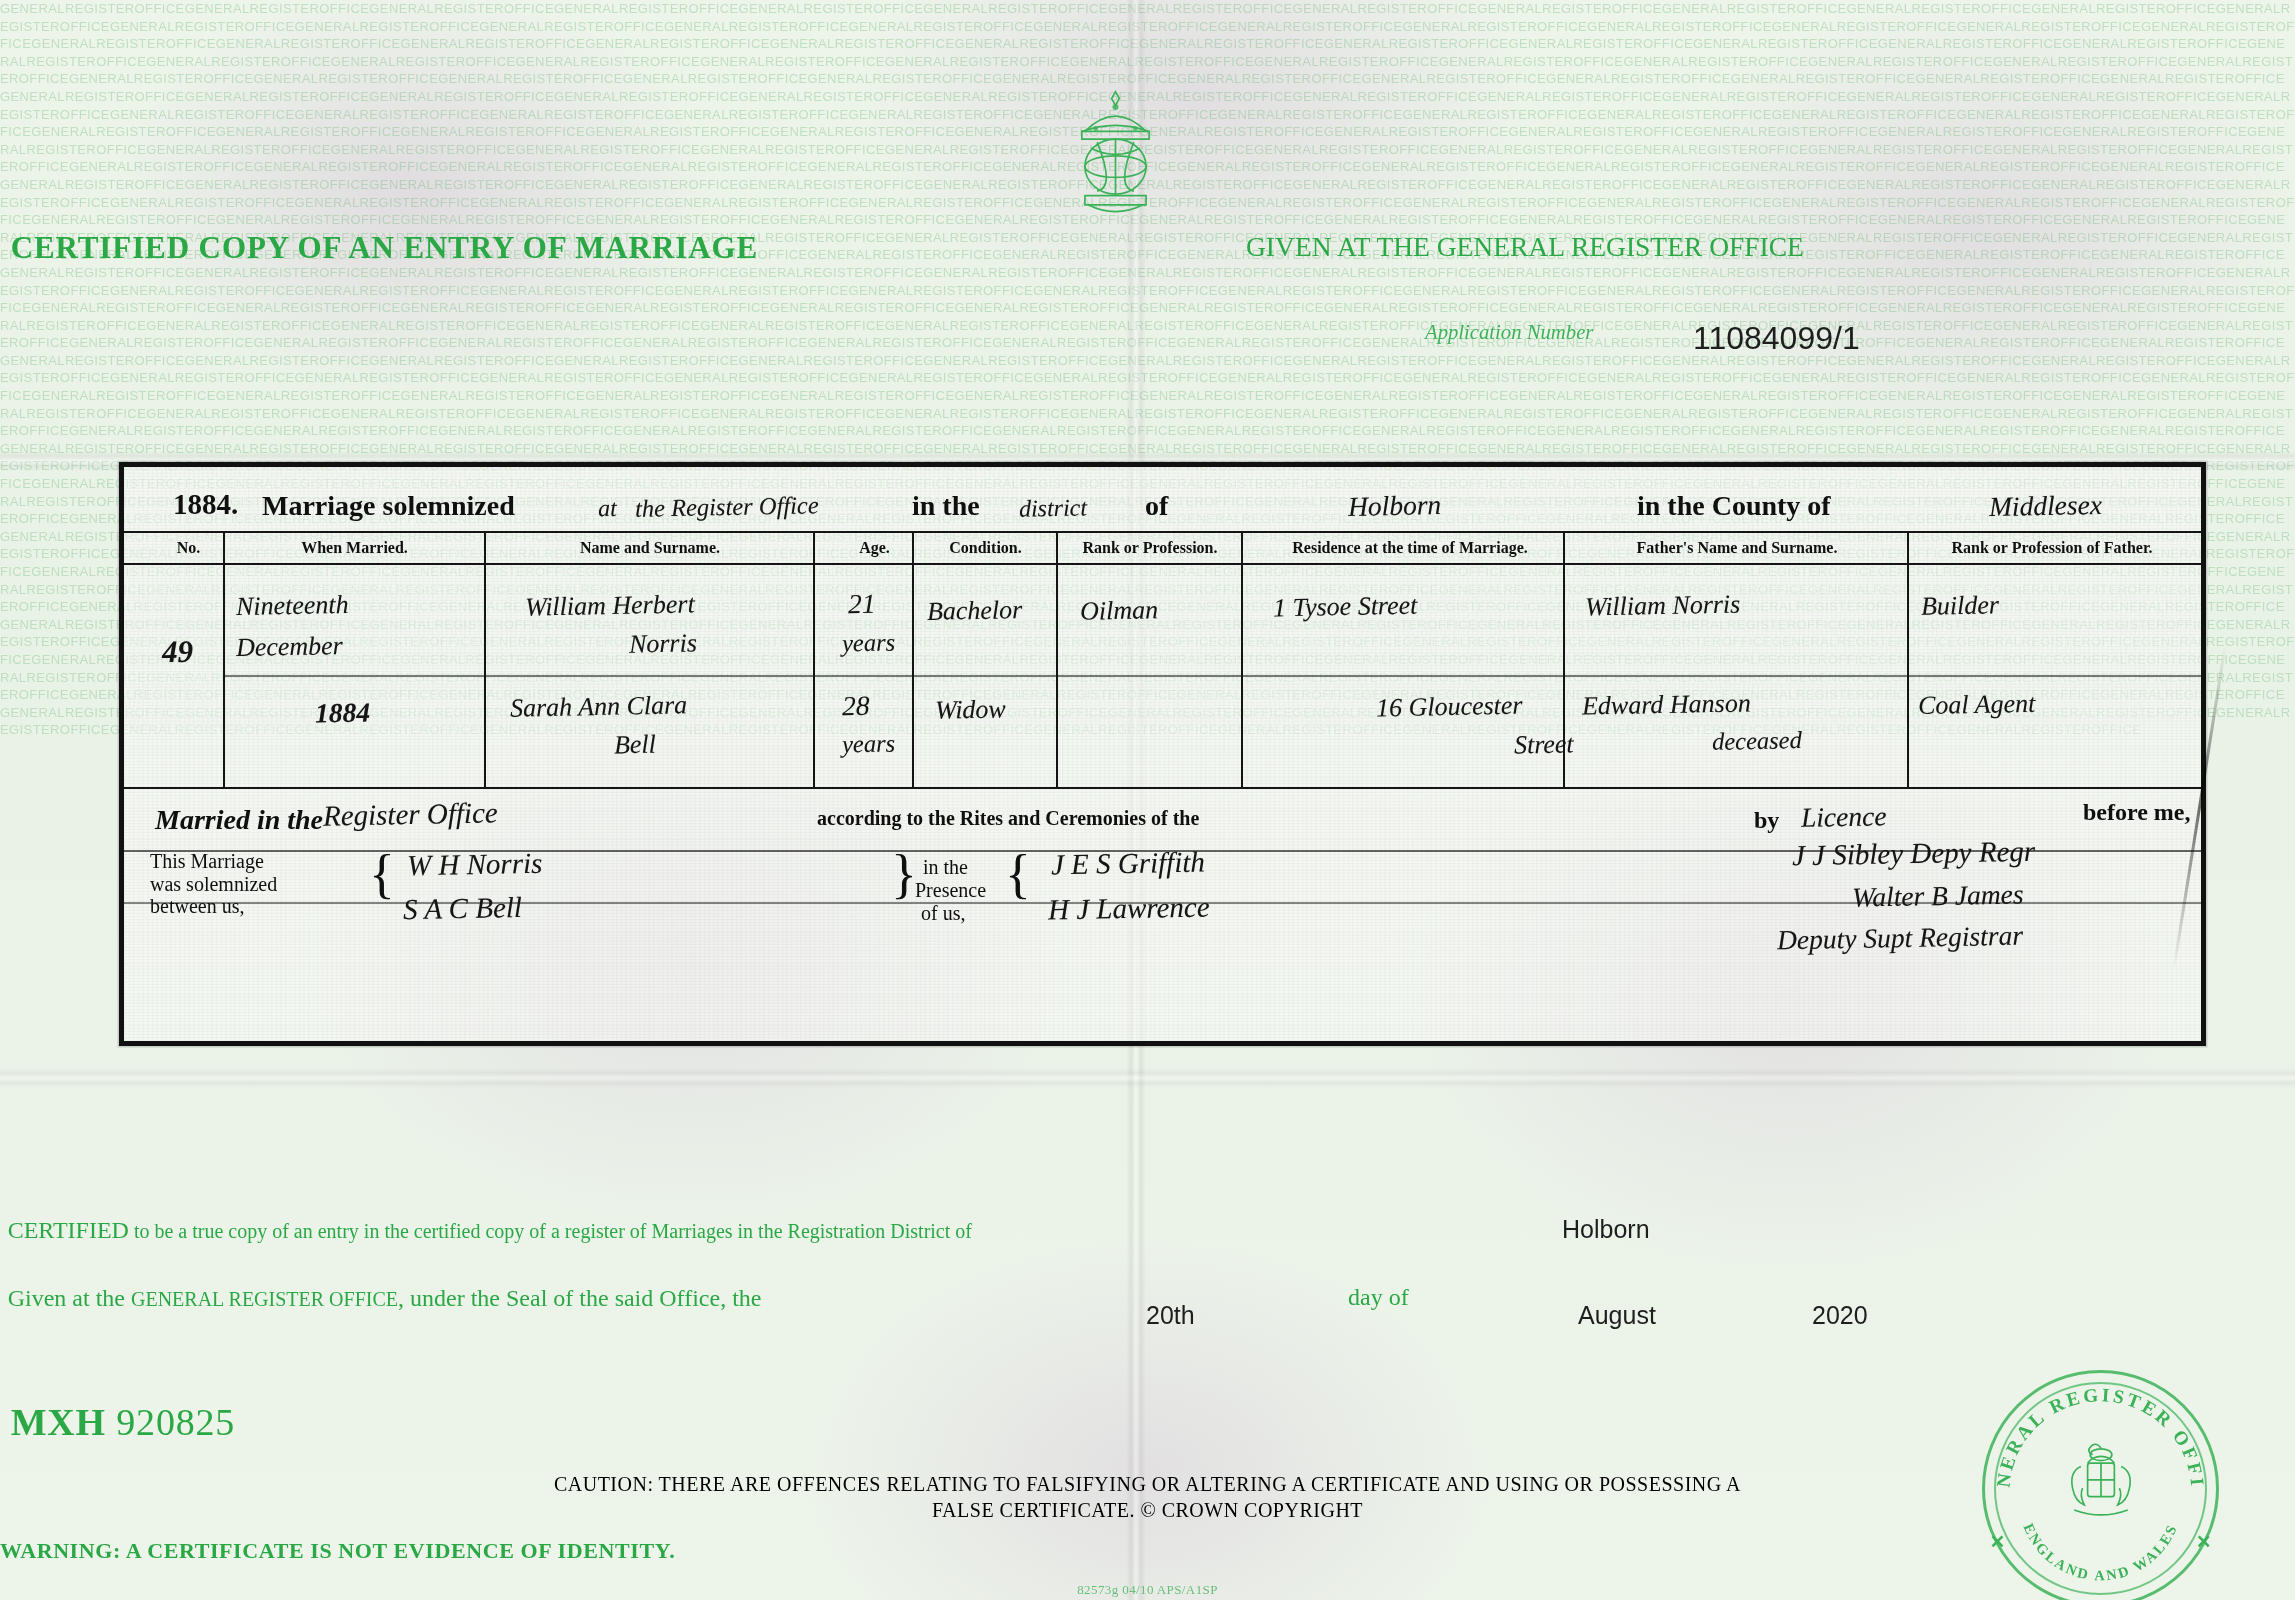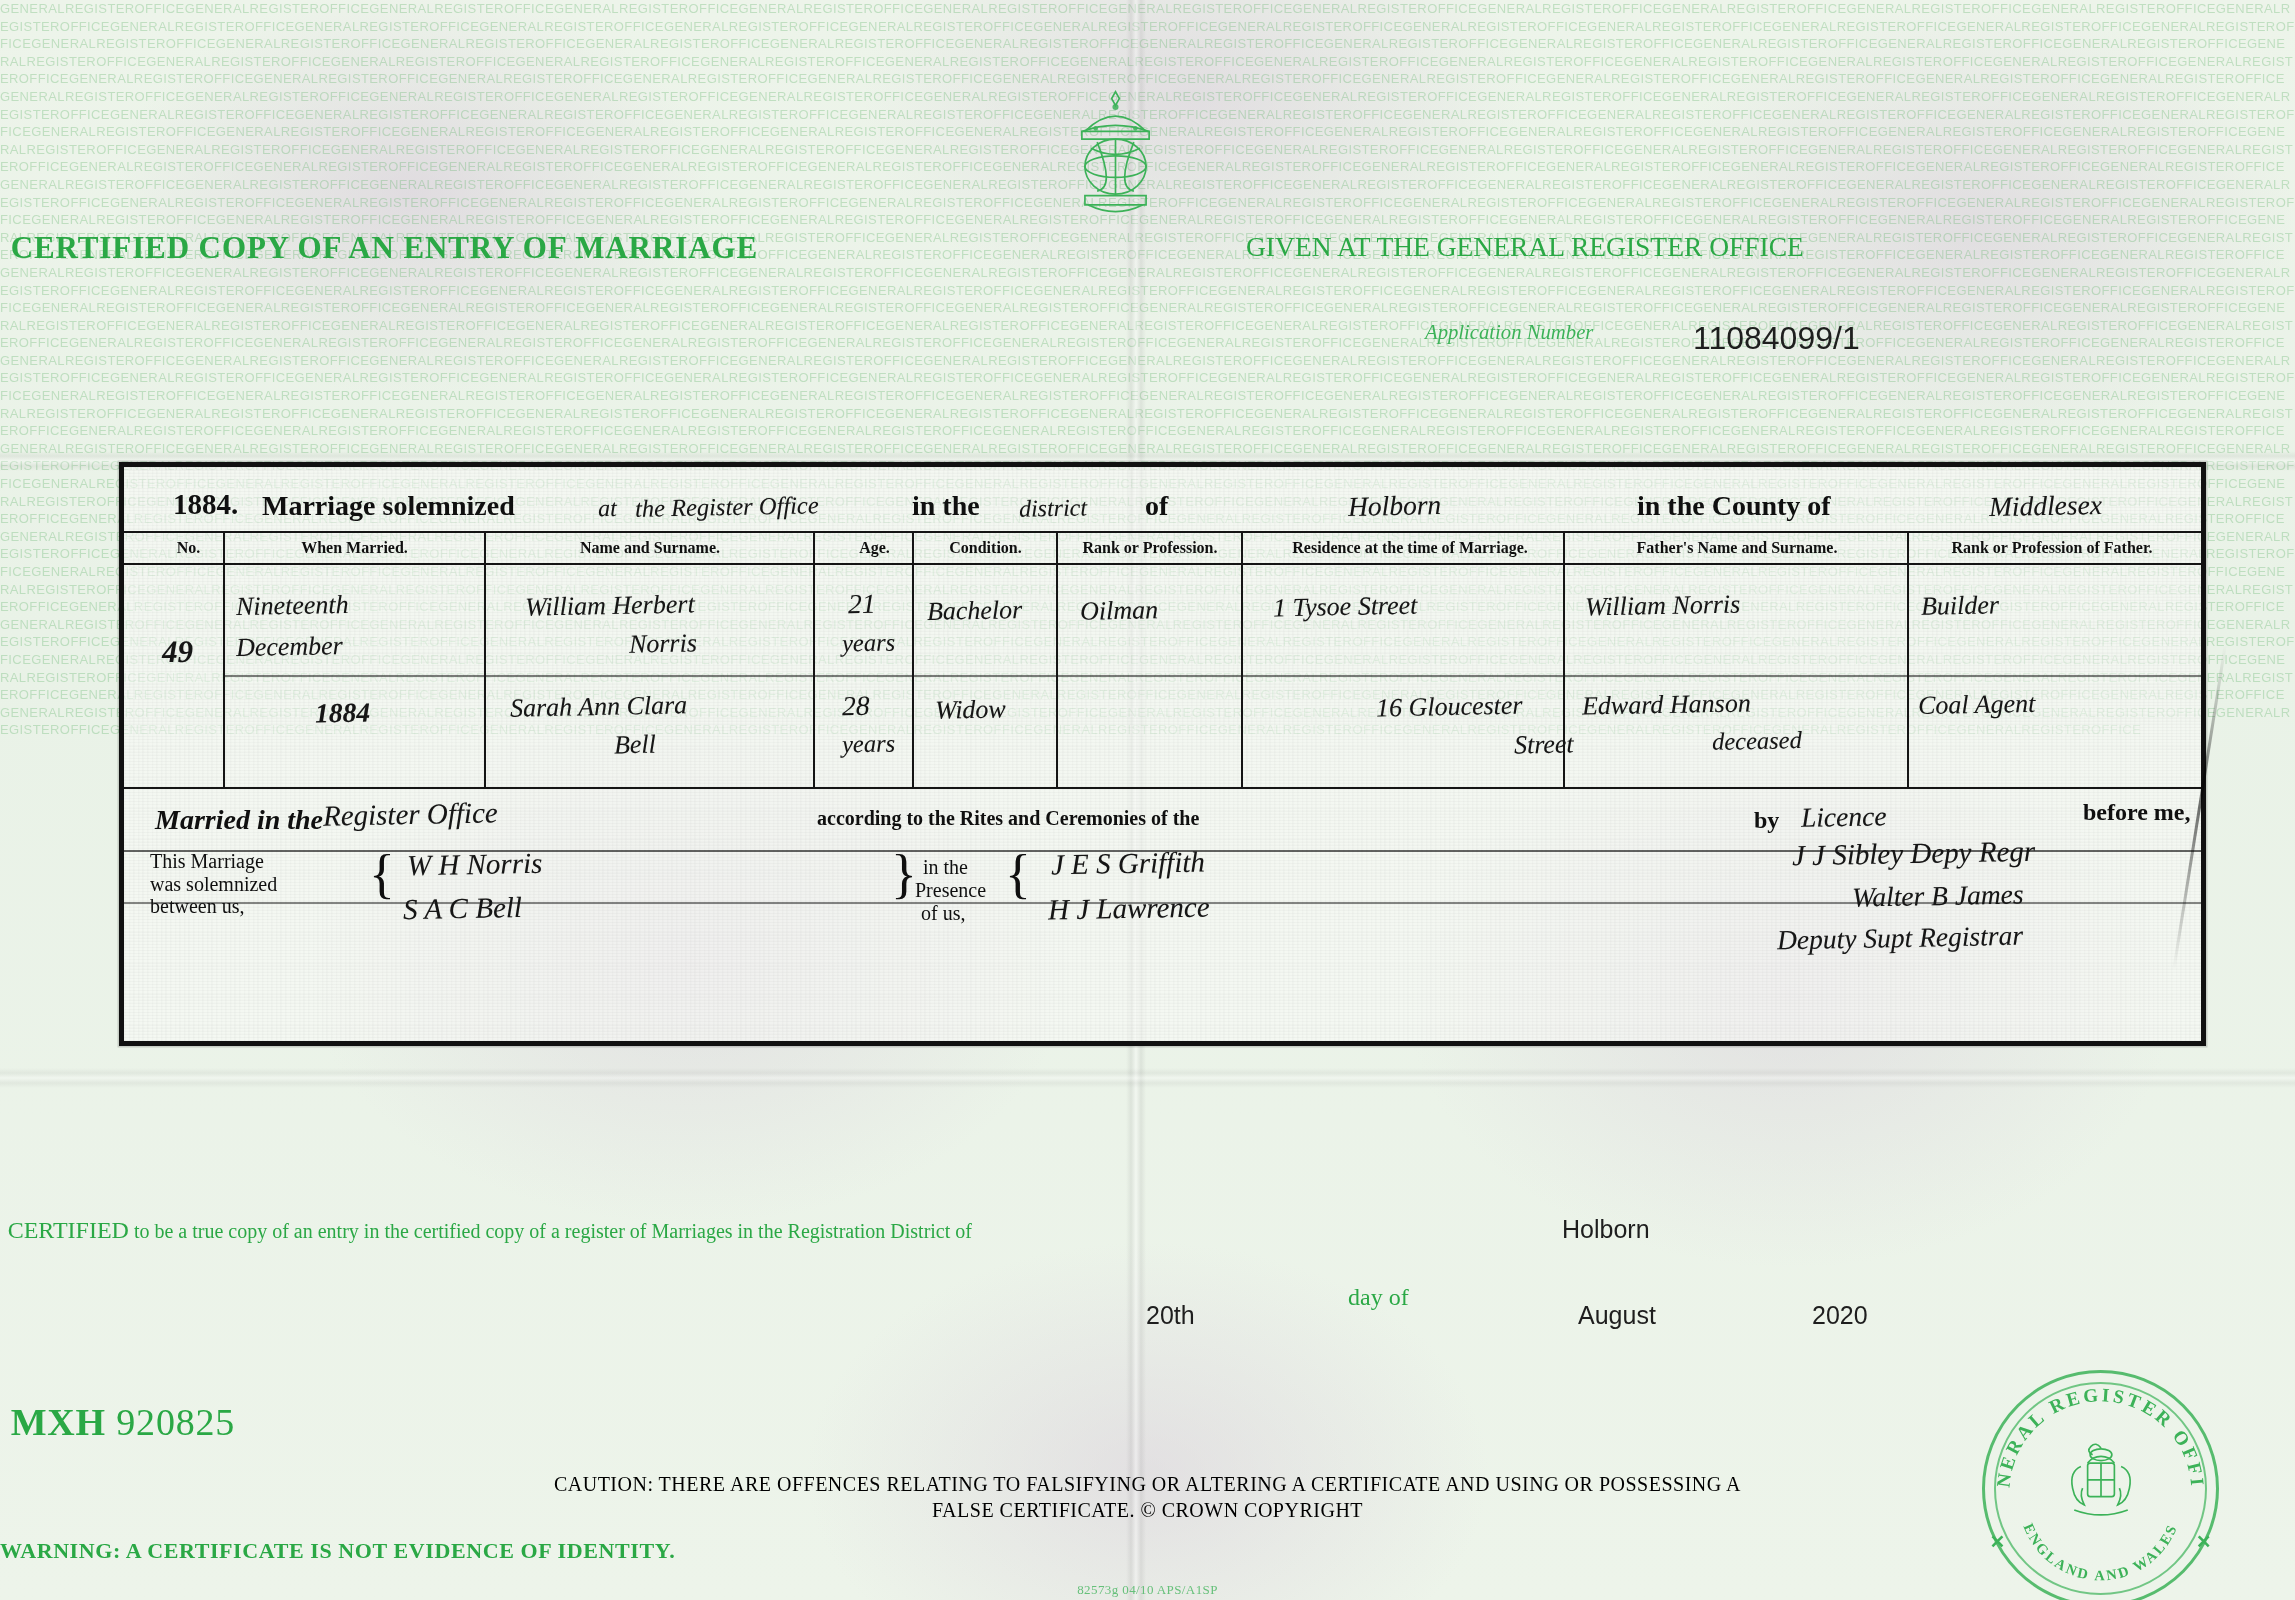--- a/index.html
+++ b/index.html
@@ -469,20 +469,21 @@
 
       <div class="noise"></div>
     </div>
   </div>
 
   <div class="edge-scratch"></div>
 
   <div class="cert-line1"><span>CERTIFIED</span><span class="sc"> to be a true copy of an entry in the certified copy of a register of Marriages in the Registration District of</span></div>
   <div class="district-value">Holborn</div>
 
+  <div class="cert-line2"><span>Given at the </span><span class="sc">GENERAL REGISTER OFFICE</span><span>, under the Seal of the said Office, the</span></div>
   <div class="day-value">20th</div>
   <div class="dayof-label">day of</div>
   <div class="month-value">August</div>
   <div class="year-value">2020</div>
 
   <div class="serial"><span>MXH</span> <span class="num">920825</span></div>
 
   <div class="caution">
     <div>CAUTION: THERE ARE OFFENCES RELATING TO FALSIFYING OR ALTERING A CERTIFICATE AND USING OR POSSESSING A</div>
     <div>FALSE CERTIFICATE. © CROWN COPYRIGHT</div>

